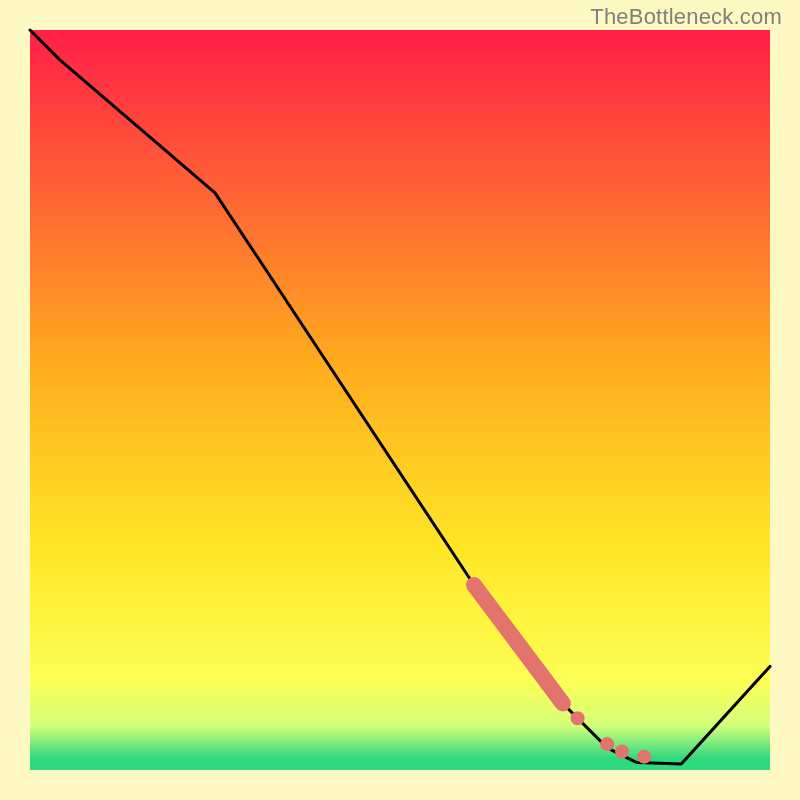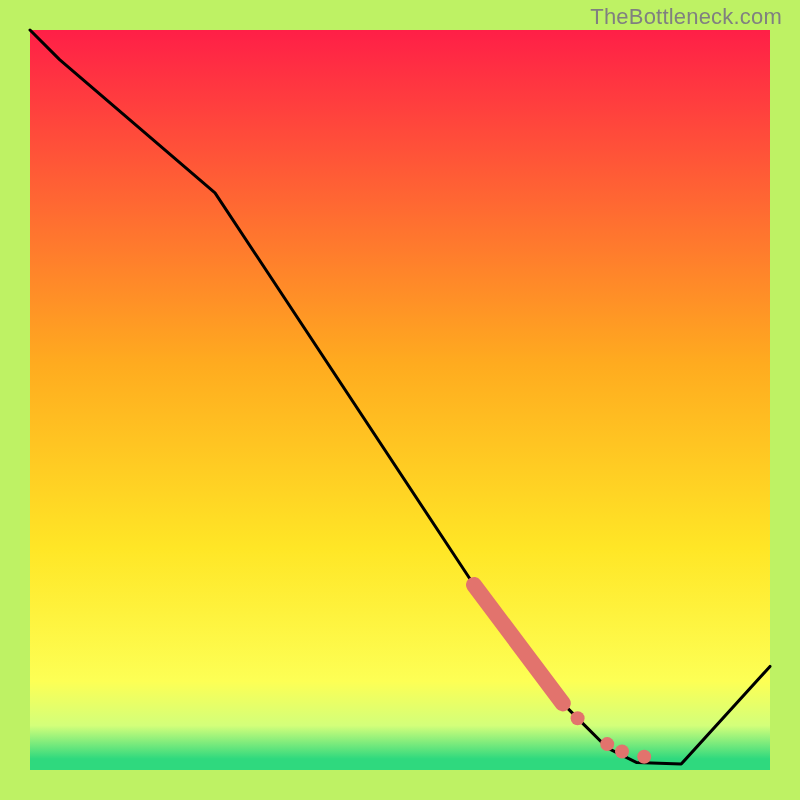--- a/index.html
+++ b/index.html
@@ -8,21 +8,21 @@
     width: 800px;
     height: 800px;
     background: #000;
     overflow: hidden;
     font-family: Arial, Helvetica, sans-serif;
   }
   .frame {
     position: relative;
     width: 800px;
     height: 800px;
-    background: #bef264;
+    background: #fef9c3;
   }
   .watermark {
     position: absolute;
     top: 4px;
     right: 18px;
     color: #808080;
     font-size: 22px;
     letter-spacing: 0.2px;
     z-index: 10;
   }

